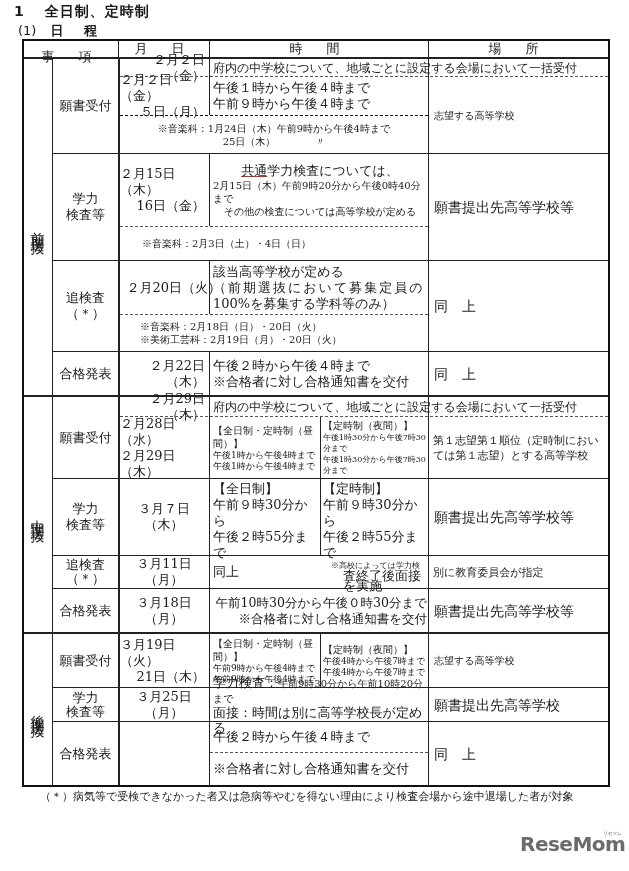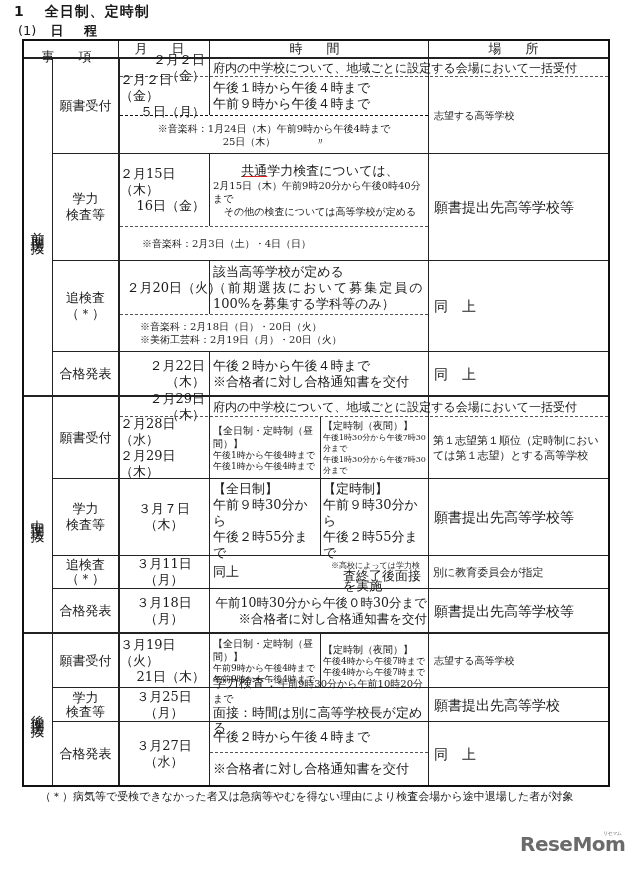--- a/index.html
+++ b/index.html
@@ -230,21 +230,20 @@
   <div class="cell c" style="left:96px;top:647px;width:88px;height:33px">３月25日（月）</div>
   <div class="cell col" style="left:189px;top:647px;width:214px;height:33px;align-items:flex-start;justify-content:center;line-height:15px">
     <span><span>学力検査：</span><span class="sm">午前9時30分から午前10時20分まで</span></span>
     <span>面接：時間は別に高等学校長が定める</span>
   </div>
   <div class="cell l" style="left:410px;top:647px;width:174px;height:33px;font-size:14px;line-height:16px">願書提出先高等学校</div>
   <div class="line" style="left:29px;top:680px;width:555px;height:1px"></div>
 
   <div class="cell c" style="left:29px;top:681px;width:65px;height:63px">合格発表</div>
   <div class="line" style="left:185px;top:681px;width:1px;height:63px"></div>
-  <div class="cell c" style="left:96px;top:681px;width:88px;height:63px">３月27日（水）</div>
   <div class="cell l" style="left:189px;top:681px;width:214px;height:30px">午後２時から午後４時まで</div>
   <div class="dash" style="left:186px;top:711px;width:218px"></div>
   <div class="cell l" style="left:189px;top:712px;width:214px;height:32px">※合格者に対し合格通知書を交付</div>
   <div class="cell l" style="left:410px;top:681px;width:174px;height:63px;font-size:14px">同　上</div>
 </div>
 
 <div class="foot">（＊）病気等で受検できなかった者又は急病等やむを得ない理由により検査会場から途中退場した者が対象</div>
 
 <div class="logo">
   <span>ReseMom</span>

